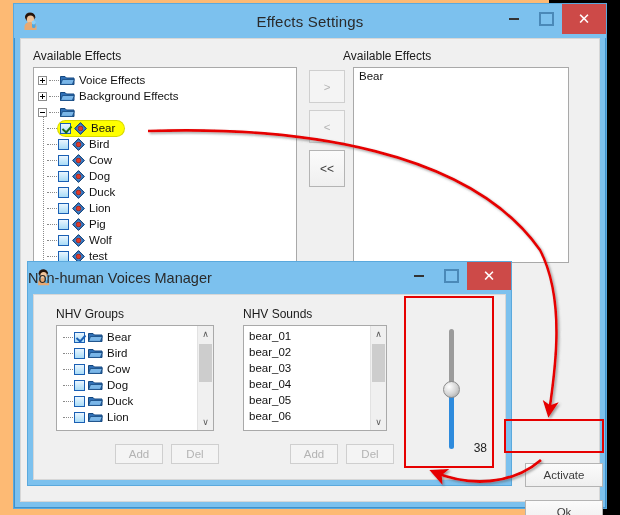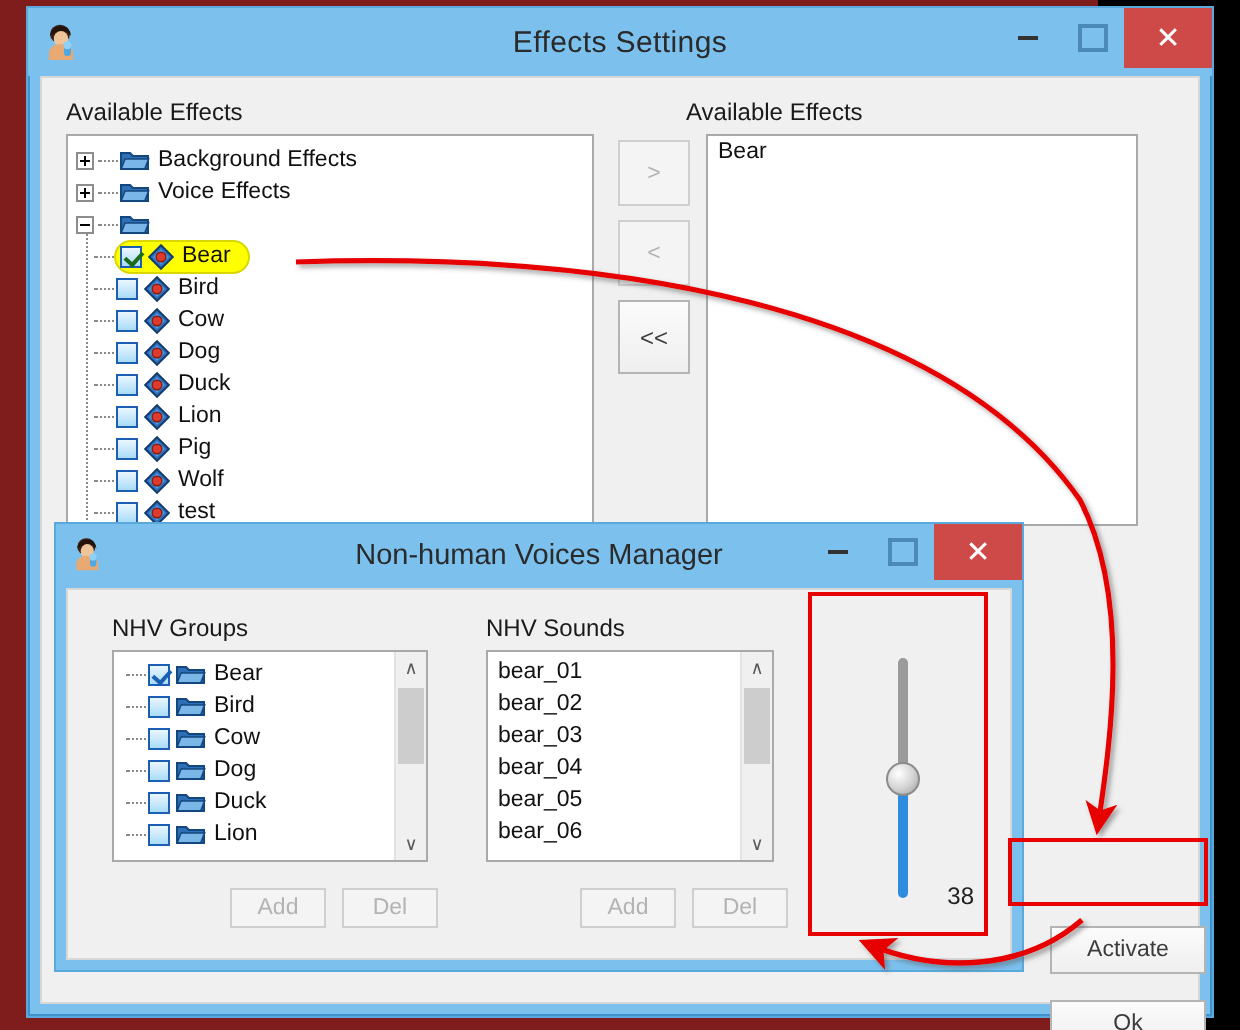--- a/index.html
+++ b/index.html
@@ -6,21 +6,21 @@
   html, body {
     margin: 0; padding: 0;
     width: 620px; height: 515px;
     background: #000000;
     font-family: "Liberation Sans", sans-serif;
     overflow: hidden;
   }
   #root {
     position: relative;
     width: 549px; height: 515px;
-    background: #7f1d1d;
+    background: #fdba74;
   }
 
   
   .win-main {
     position: absolute;
     left: 13px; top: 3px;
     width: 594px; height: 506px;
     background: #7cc1ee;
     border: 1px solid #5aa9dd;
     box-shadow: 0 0 0 1px #3f92cc inset;
@@ -206,21 +206,20 @@
     border: 1px solid #5aa9dd;
   }
   .child-client {
     position: absolute;
     left: 5px; right: 5px; top: 32px; bottom: 5px;
     background: #f0f0f0;
     border: 1px solid #d7d7d7;
   }
   .child-title {
     position: absolute; left: 0; right: 0;
-    text-align: center;
     font-size: 14.5px;
     color: #2a2a2a;
   }
 
   
   .sb {
     position: absolute;
     right: 0; top: 0; bottom: 0;
     width: 16px;
     background: #f0f0f0;
@@ -299,32 +298,32 @@
         <div id="tree-body" style="position:relative; padding:4px 0 0 4px;">
             <div class="tline">
               <span class="plusbox plus"></span>
               <span class="dots"></span>
               <span class="folder">
                 <svg width="15" height="12" viewBox="0 0 15 12">
                   <path d="M0.5 2.5 L5 2.5 L6.5 4 L14 4 L14 10.5 L0.5 10.5 Z" fill="#2f6fb5" stroke="#14477f" stroke-width="1"></path>
                   <path d="M2.5 5.5 L14.3 5.5 L12.4 10.4 L0.6 10.4 Z" fill="#7ab6e8" stroke="#14477f" stroke-width=".8"></path>
                 </svg>
               </span>
-              <span>Background Effects</span>
+              <span>Voice Effects</span>
             </div>
             <div class="tline">
               <span class="plusbox plus"></span>
               <span class="dots"></span>
               <span class="folder">
                 <svg width="15" height="12" viewBox="0 0 15 12">
                   <path d="M0.5 2.5 L5 2.5 L6.5 4 L14 4 L14 10.5 L0.5 10.5 Z" fill="#2f6fb5" stroke="#14477f" stroke-width="1"></path>
                   <path d="M2.5 5.5 L14.3 5.5 L12.4 10.4 L0.6 10.4 Z" fill="#7ab6e8" stroke="#14477f" stroke-width=".8"></path>
                 </svg>
               </span>
-              <span>Voice Effects</span>
+              <span>Background Effects</span>
             </div>
             <div class="tline">
               <span class="plusbox "></span>
               <span class="dots"></span>
               <span class="folder">
                 <svg width="15" height="12" viewBox="0 0 15 12">
                   <path d="M0.5 2.5 L5 2.5 L6.5 4 L14 4 L14 10.5 L0.5 10.5 Z" fill="#2f6fb5" stroke="#14477f" stroke-width="1"></path>
                   <path d="M2.5 5.5 L14.3 5.5 L12.4 10.4 L0.6 10.4 Z" fill="#7ab6e8" stroke="#14477f" stroke-width=".8"></path>
                 </svg>
               </span>

